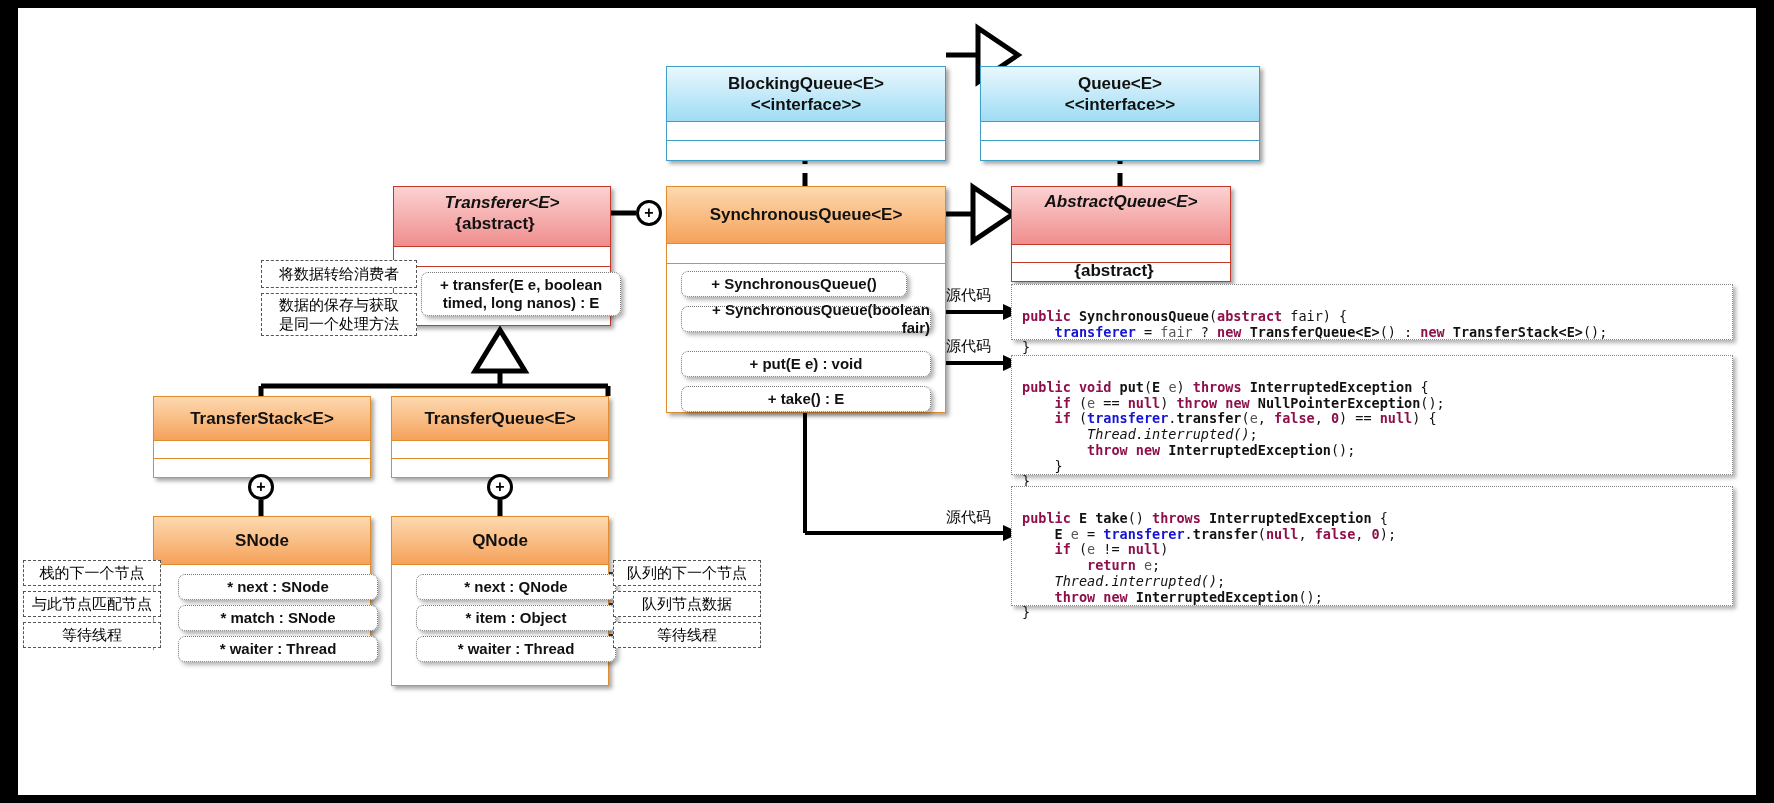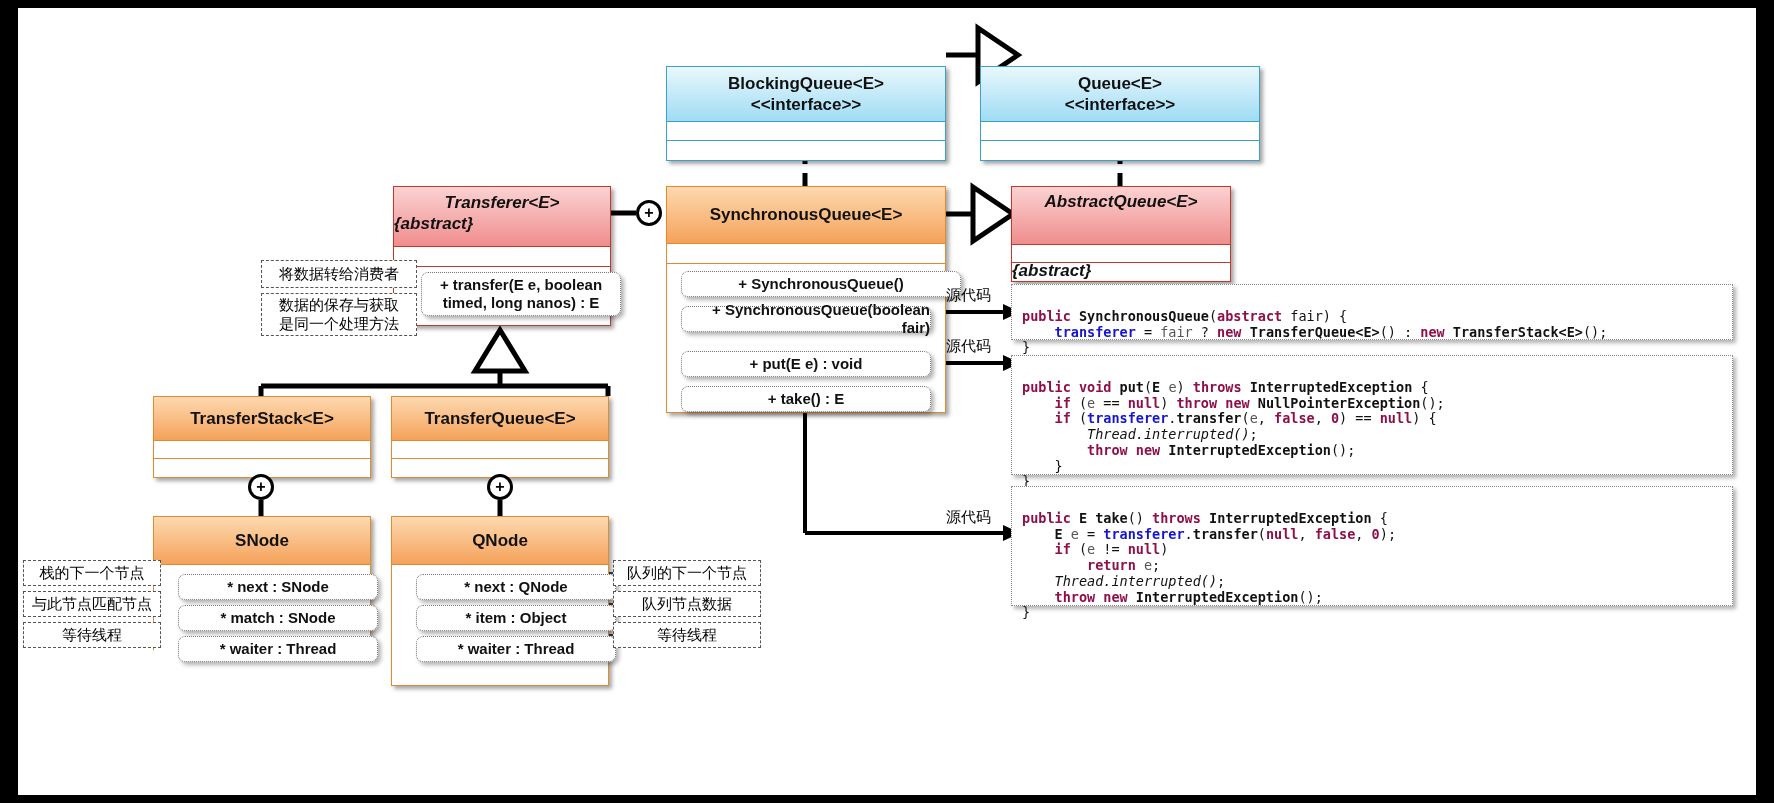--- a/index.html
+++ b/index.html
@@ -26,21 +26,21 @@
   .orange .sec:last-child{border-bottom:none;}
 
   
   .red{border:1px solid #c0392b;background:#fff;}
   .red .hdr{background:linear-gradient(#fbd2d2,#f08d8d);border-bottom:1px solid #c0392b;}
   .red .sec{border-bottom:1px solid #c0392b;}
   .red .sec:last-child{border-bottom:none;}
 
   .title-c{text-align:center;width:100%;}
   .title-l{width:100%;text-align:center;font-style:italic;}
-  .title-r{width:100%;text-align:left;padding-right:14px;box-sizing:border-box;font-style:italic;}
+  .title-r{width:100%;text-align:center;padding-right:14px;box-sizing:border-box;}
 
   
   .pill{position:absolute;box-sizing:border-box;background:#fff;border:1px dotted #777;
         border-radius:7px;display:flex;align-items:center;justify-content:center;
         font-weight:bold;font-size:15px;color:#111;text-align:right;line-height:1.2;
         box-shadow:3px 3px 4px rgba(0,0,0,.3);}
 
   
   .note{position:absolute;box-sizing:border-box;background:#fff;border:1px dashed #555;
         display:flex;align-items:center;justify-content:center;font-size:15px;color:#000;
@@ -167,21 +167,21 @@
     <span>是同一个处理方法</span>
   </div>
 
   <div class="uml orange" style="left:648px;top:178px;width:280px;height:227px;">
     <div class="hdr" style="height:57px;">
       <span class="title-c">SynchronousQueue&lt;E&gt;</span>
     </div>
     <div class="sec" style="height:20px;"></div>
     <div class="sec" style="height:148px;"></div>
   </div>
-  <div class="pill" style="left:663px;top:263px;width:280px;height:26px;">
+  <div class="pill" style="left:663px;top:263px;width:226px;height:26px;">
     <span>+ SynchronousQueue()</span>
   </div>
   <div class="pill" style="left:663px;top:298px;width:250px;height:26px;">
     <span>+ SynchronousQueue(boolean fair)</span>
   </div>
   <div class="pill" style="left:663px;top:343px;width:250px;height:26px;">
     <span>+ put(E e) : void</span>
   </div>
   <div class="pill" style="left:663px;top:378px;width:250px;height:26px;">
     <span>+ take() : E</span>

